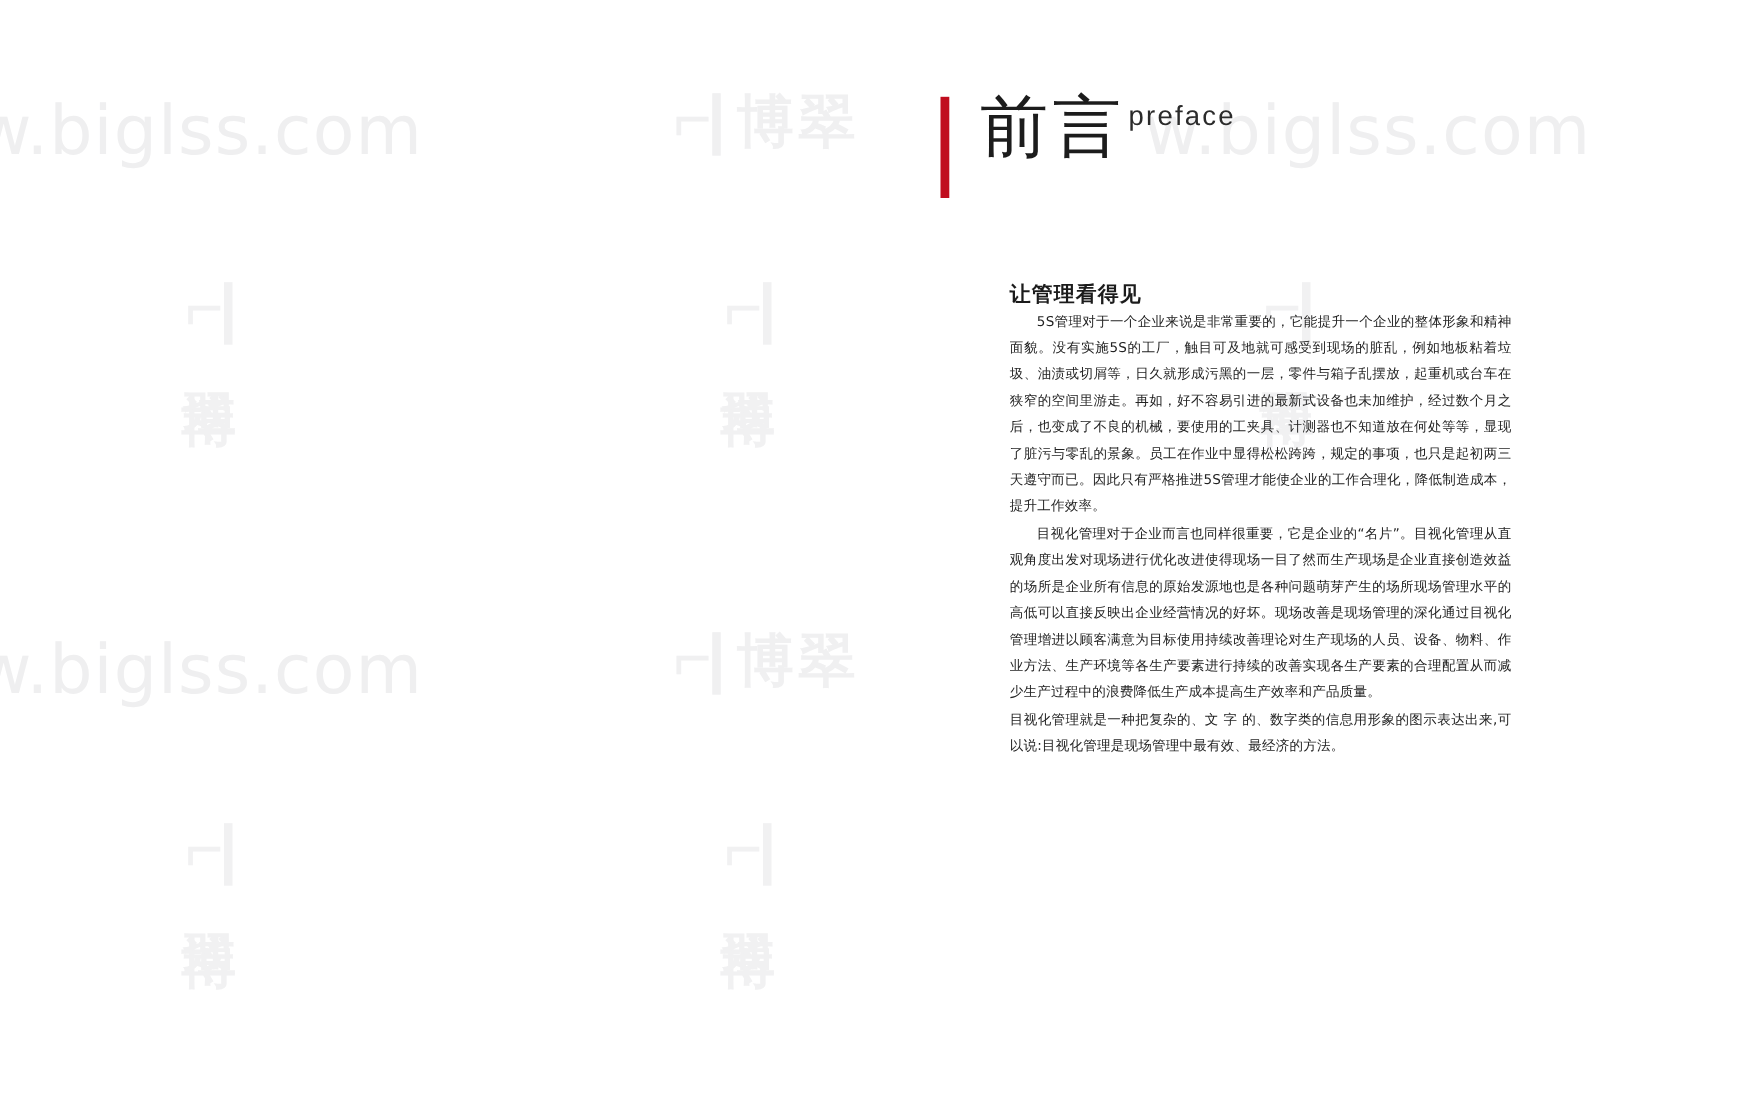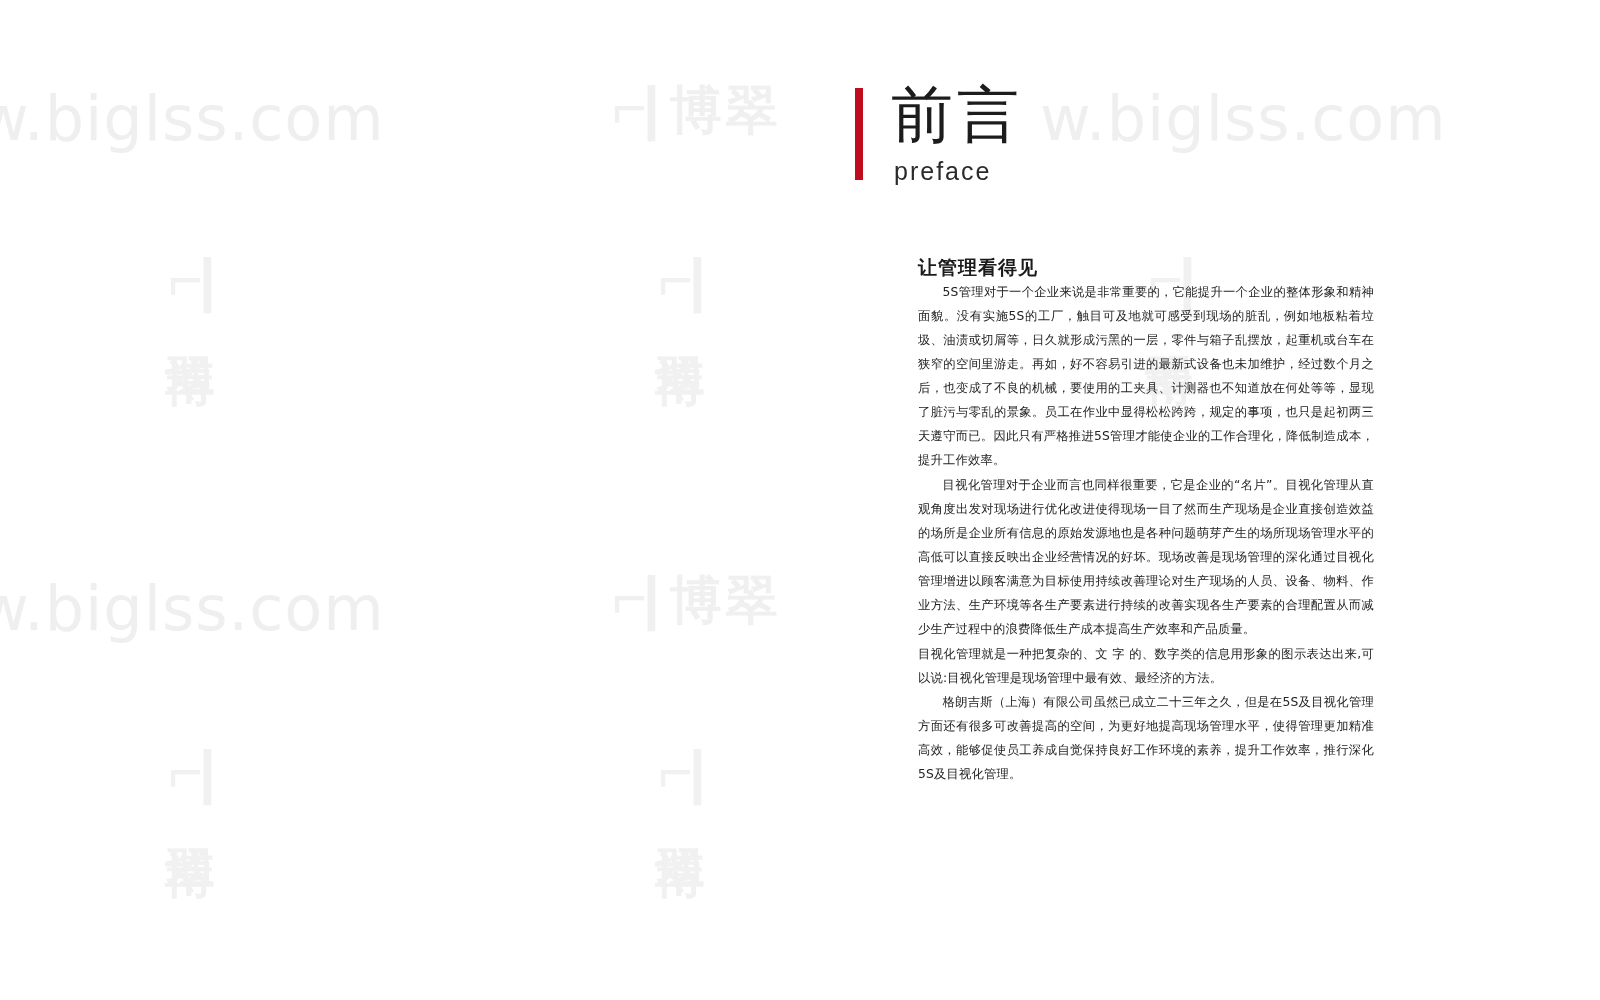--- a/index.html
+++ b/index.html
@@ -81,21 +81,20 @@
   }
   .header-bar {
     width: 8px;
     height: 92px;
     background: #c00d1e;
     margin-right: 28px;
     margin-top: 6px;
   }
   .header-titles {
     display: flex;
-    flex-direction: column;
   }
   .title-cn {
     font-family: "DejaVu Sans", sans-serif;
     font-size: 62px;
     font-weight: 400;
     color: #1c1c1c;
     line-height: 1.05;
     letter-spacing: 4px;
   }
   .title-en {
@@ -183,17 +182,16 @@
       <div class="title-en">preface</div>
     </div>
   </div>
 
   <div class="content">
     <div class="subhead">让管理看得见</div>
     <div id="paragraphs">
         <div class="para indent">5S管理对于一个企业来说是非常重要的，它能提升一个企业的整体形象和精神面貌。没有实施5S的工厂，触目可及地就可感受到现场的脏乱，例如地板粘着垃圾、油渍或切屑等，日久就形成污黑的一层，零件与箱子乱摆放，起重机或台车在狭窄的空间里游走。再如，好不容易引进的最新式设备也未加维护，经过数个月之后，也变成了不良的机械，要使用的工夹具、计测器也不知道放在何处等等，显现了脏污与零乱的景象。员工在作业中显得松松跨跨，规定的事项，也只是起初两三天遵守而已。因此只有严格推进5S管理才能使企业的工作合理化，降低制造成本，提升工作效率。</div>
         <div class="para indent">目视化管理对于企业而言也同样很重要，它是企业的“名片”。目视化管理从直观角度出发对现场进行优化改进使得现场一目了然而生产现场是企业直接创造效益的场所是企业所有信息的原始发源地也是各种问题萌芽产生的场所现场管理水平的高低可以直接反映出企业经营情况的好坏。现场改善是现场管理的深化通过目视化管理增进以顾客满意为目标使用持续改善理论对生产现场的人员、设备、物料、作业方法、生产环境等各生产要素进行持续的改善实现各生产要素的合理配置从而减少生产过程中的浪费降低生产成本提高生产效率和产品质量。</div>
         <div class="para">目视化管理就是一种把复杂的、文 字 的、数字类的信息用形象的图示表达出来,可以说:目视化管理是现场管理中最有效、最经济的方法。</div>
-        <div class="para indent">格朗吉斯（上海）有限公司虽然已成立二十三年之久，但是在5S及目视化管理方面还有很多可改善提高的空间，为更好地提高现场管理水平，使得管理更加精准高效，能够促使员工养成自觉保持良好工作环境的素养，提升工作效率，推行深化5S及目视化管理。</div>
       </div>
   </div>
 
 </div>
 
 </body></html>

